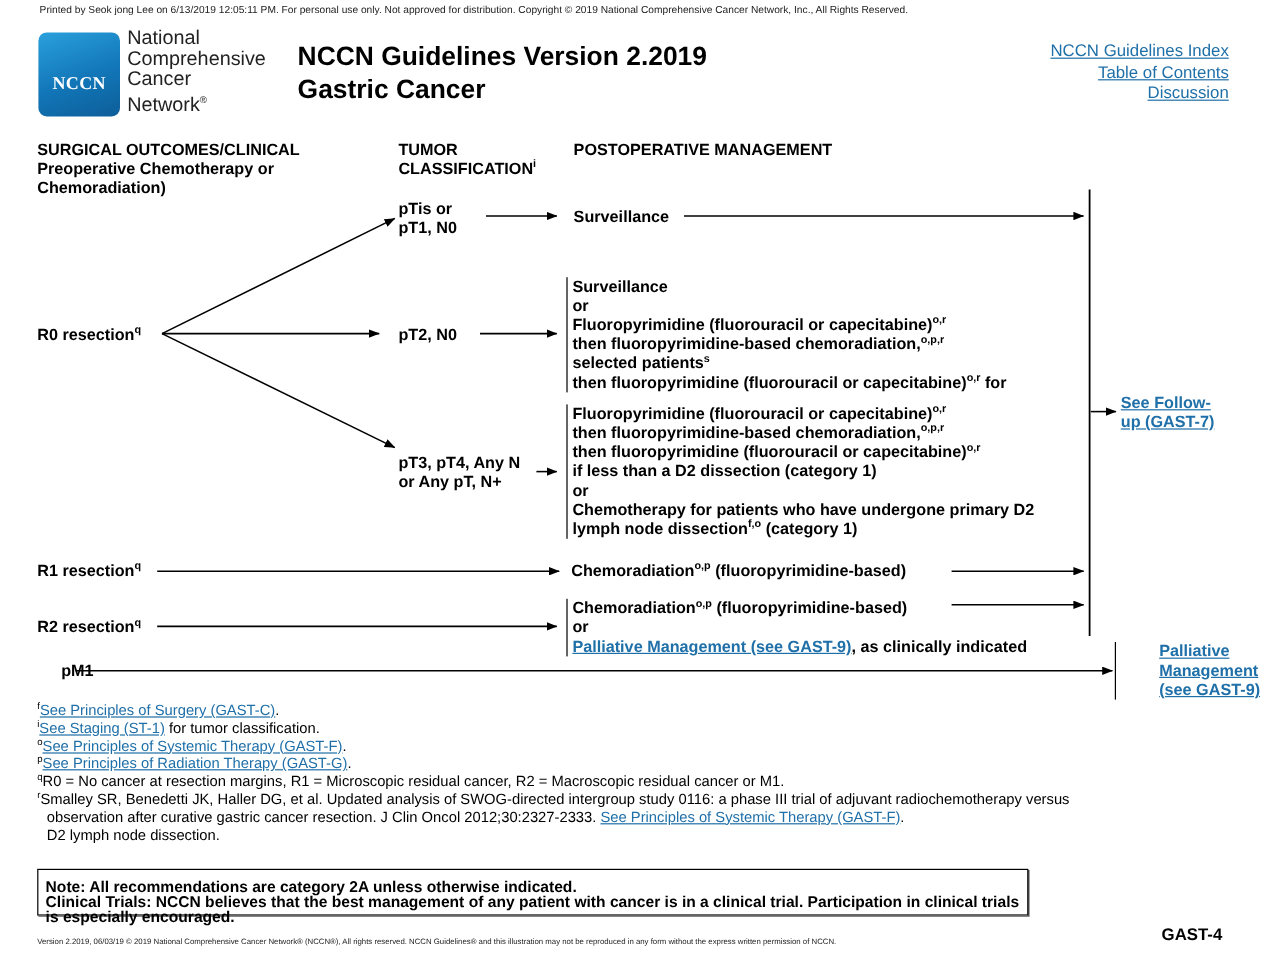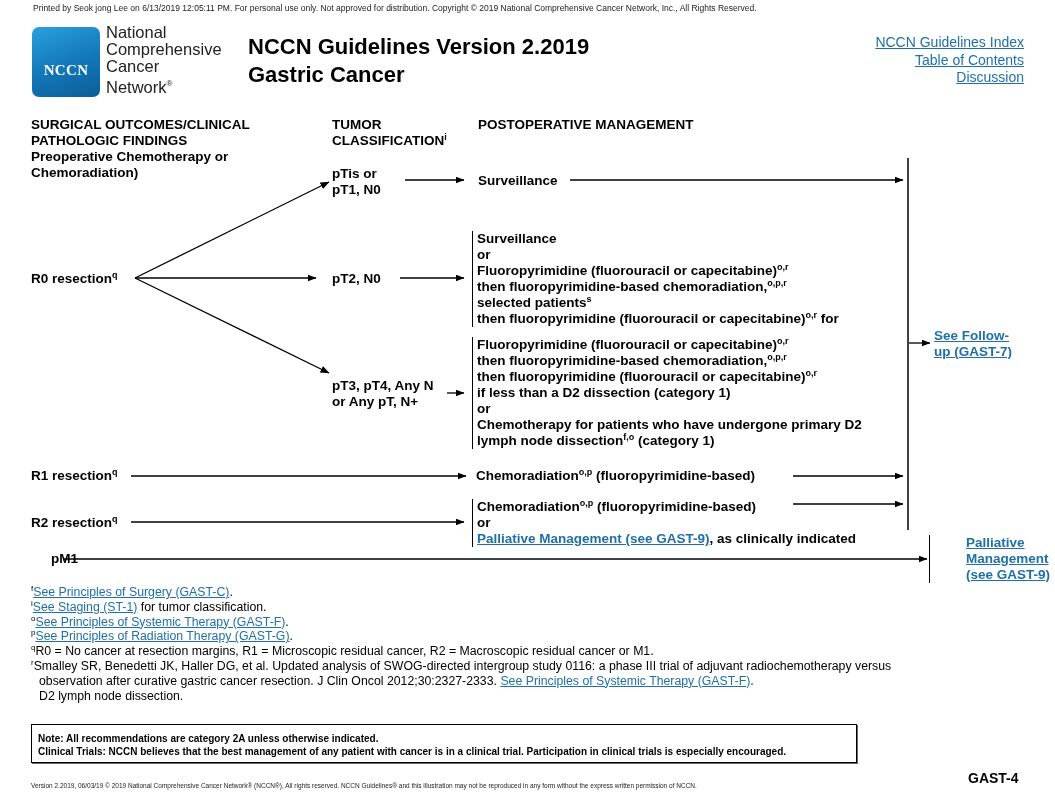--- a/index.html
+++ b/index.html
@@ -20,21 +20,21 @@
   .hdr { font-weight:bold; font-size:13.5px; line-height:16px; }
   .b { font-weight:bold; font-size:13.5px; line-height:16px; }
   .b sup { font-size:9px; line-height:0; }
   .bracket { border-left:1.5px solid #000; padding-left:4px; }
   svg.flow { position:absolute; left:0; top:0; width:1055px; height:812px; pointer-events:none; }
   .fn { left:31px; top:585px; font-size:12.3px; line-height:14.8px; width:1000px; }
   .fn sup { font-size:8px; line-height:0; }
   .fn .ind { padding-left:8px; }
   .notebox { left:31px; top:724px; width:826px; height:39px; border:1.5px solid #000;
              box-shadow:1px 1px 0 #666; box-sizing:border-box; padding:8px 0 0 6px;
-             font-size:10px; font-weight:bold; line-height:12.5px; }
+             font-size:13px; font-weight:bold; line-height:12.5px; }
   .footer { left:31px; top:782px; font-size:6.5px; color:#222; white-space:nowrap; }
   .pageid { left:968px; top:770px; font-size:14px; font-weight:bold; }
 </style>
 </head>
 <body>
 
 <div class="abs printed">Printed by Seok jong Lee on 6/13/2019 12:05:11 PM. For personal use only. Not approved for distribution. Copyright © 2019 National Comprehensive Cancer Network, Inc., All Rights Reserved.</div>
 
 <div class="abs logo-box">
   <span>NCCN</span>
@@ -52,21 +52,20 @@
 </div>
 
 <div class="abs toplinks">
   <div><a>NCCN Guidelines Index</a></div>
   <div><a>Table of Contents</a></div>
   <div><a>Discussion</a></div>
 </div>
 
 <div class="abs hdr" style="left:31px;top:117px;">
   <div>SURGICAL OUTCOMES/CLINICAL</div>
-  <div>PATHOLOGIC FINDINGS</div>
   <div>Preoperative Chemotherapy or</div>
   <div>Chemoradiation)</div>
 </div>
 <div class="abs hdr" style="left:332px;top:117px;">
   <div>TUMOR</div>
   <div><span>CLASSIFICATION</span><sup style="font-size:9px;line-height:0;">i</sup></div>
 </div>
 <div class="abs hdr" style="left:478px;top:117px;">POSTOPERATIVE MANAGEMENT</div>
 
 <div class="abs b" style="left:31px;top:271px;"><span>R0 resection</span><sup>q</sup></div>

